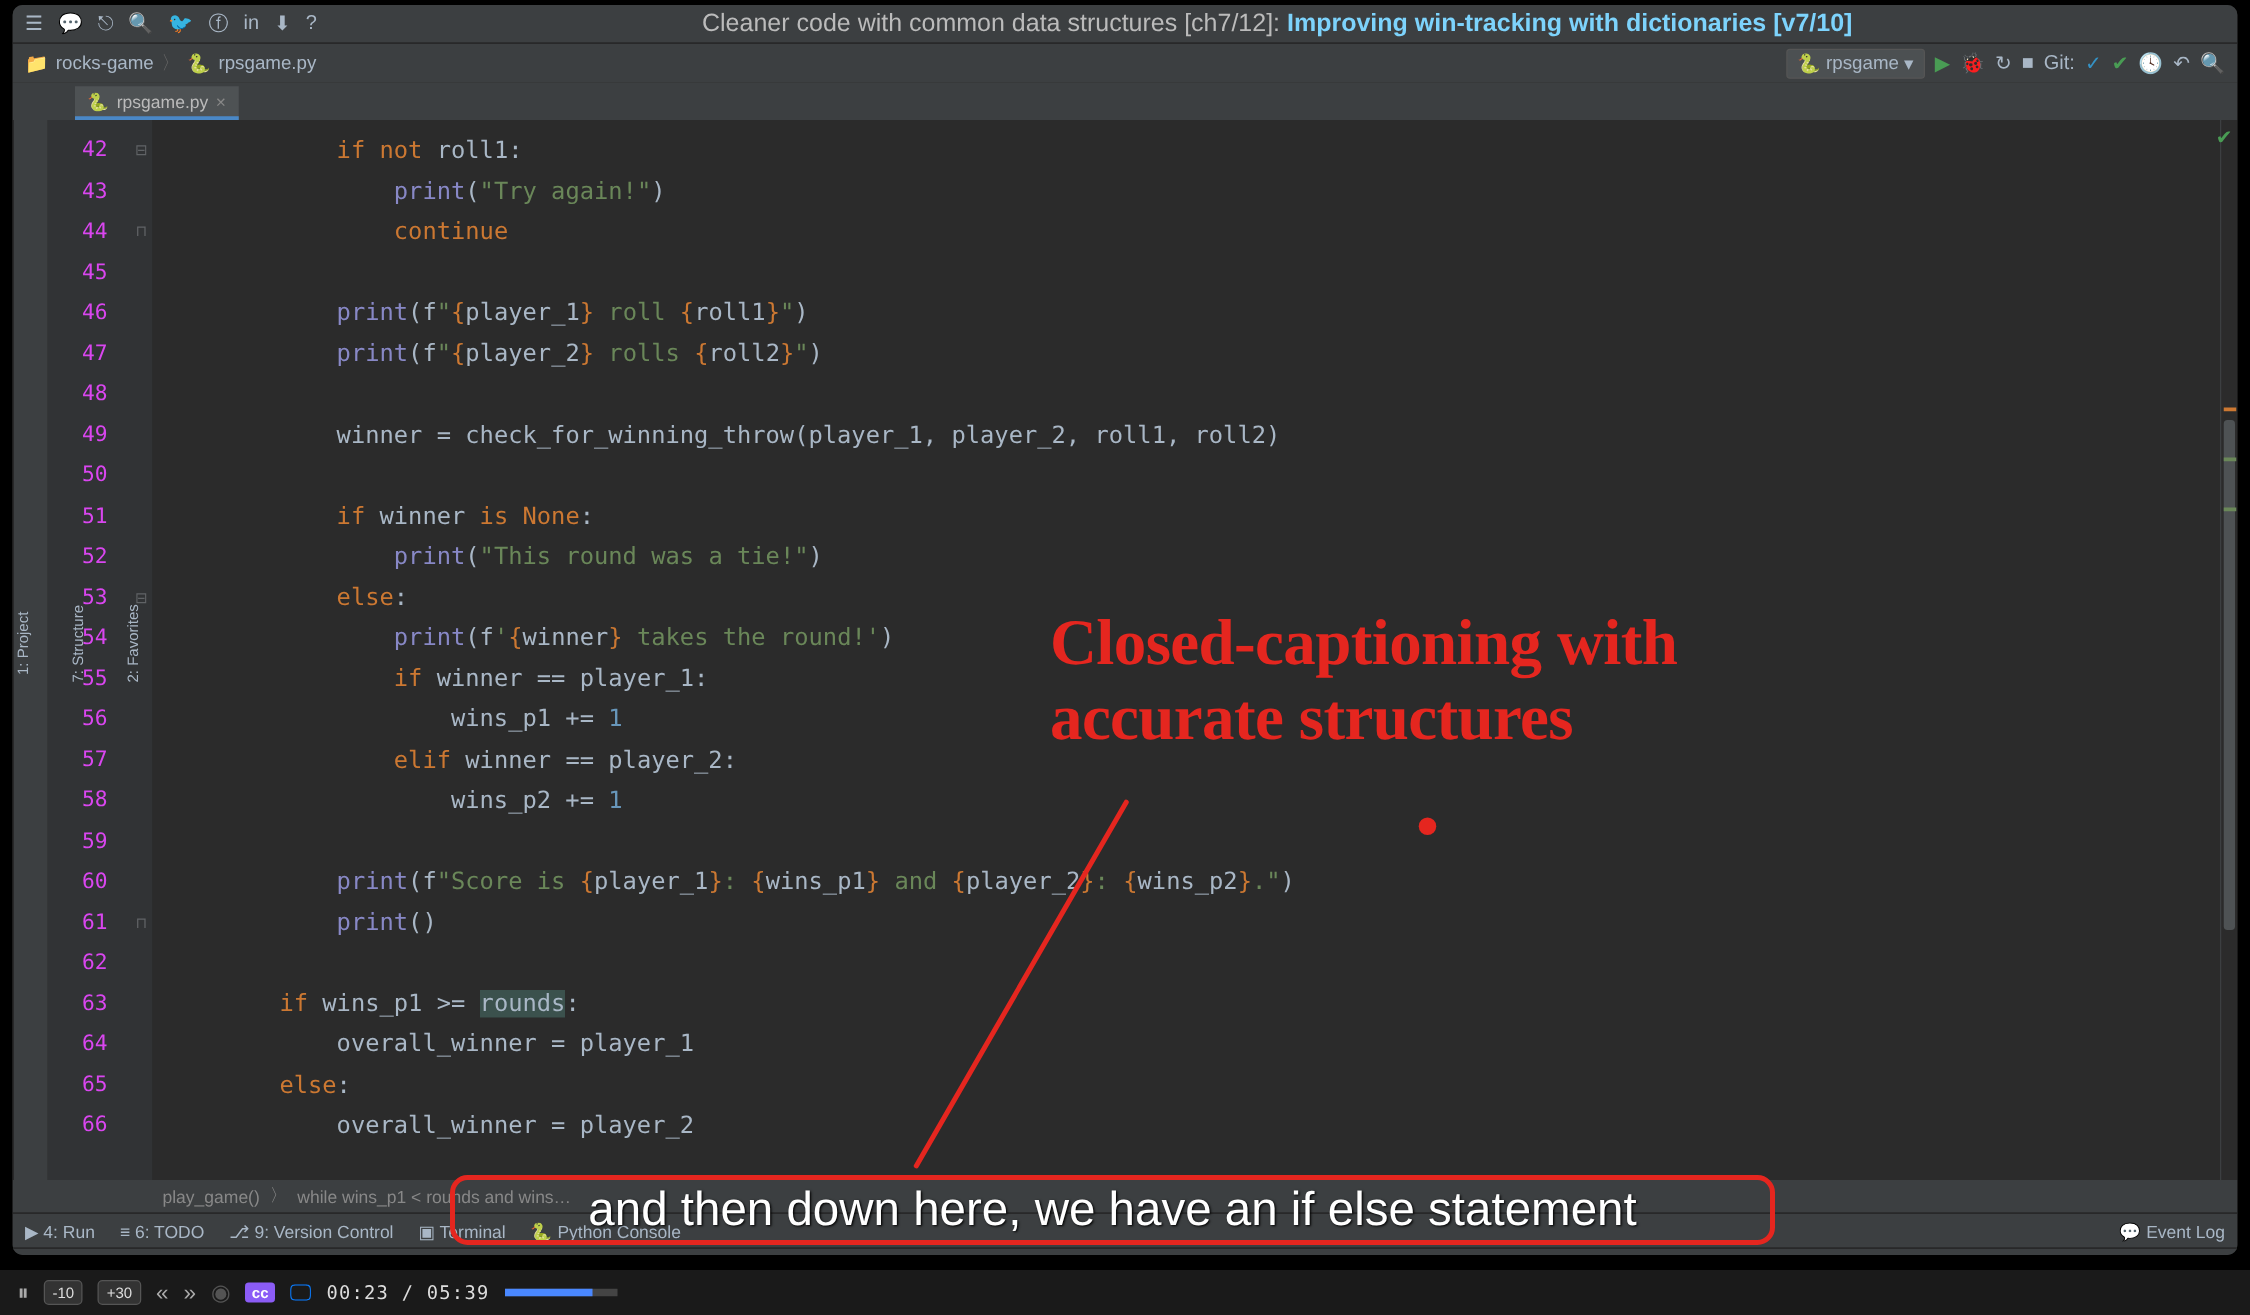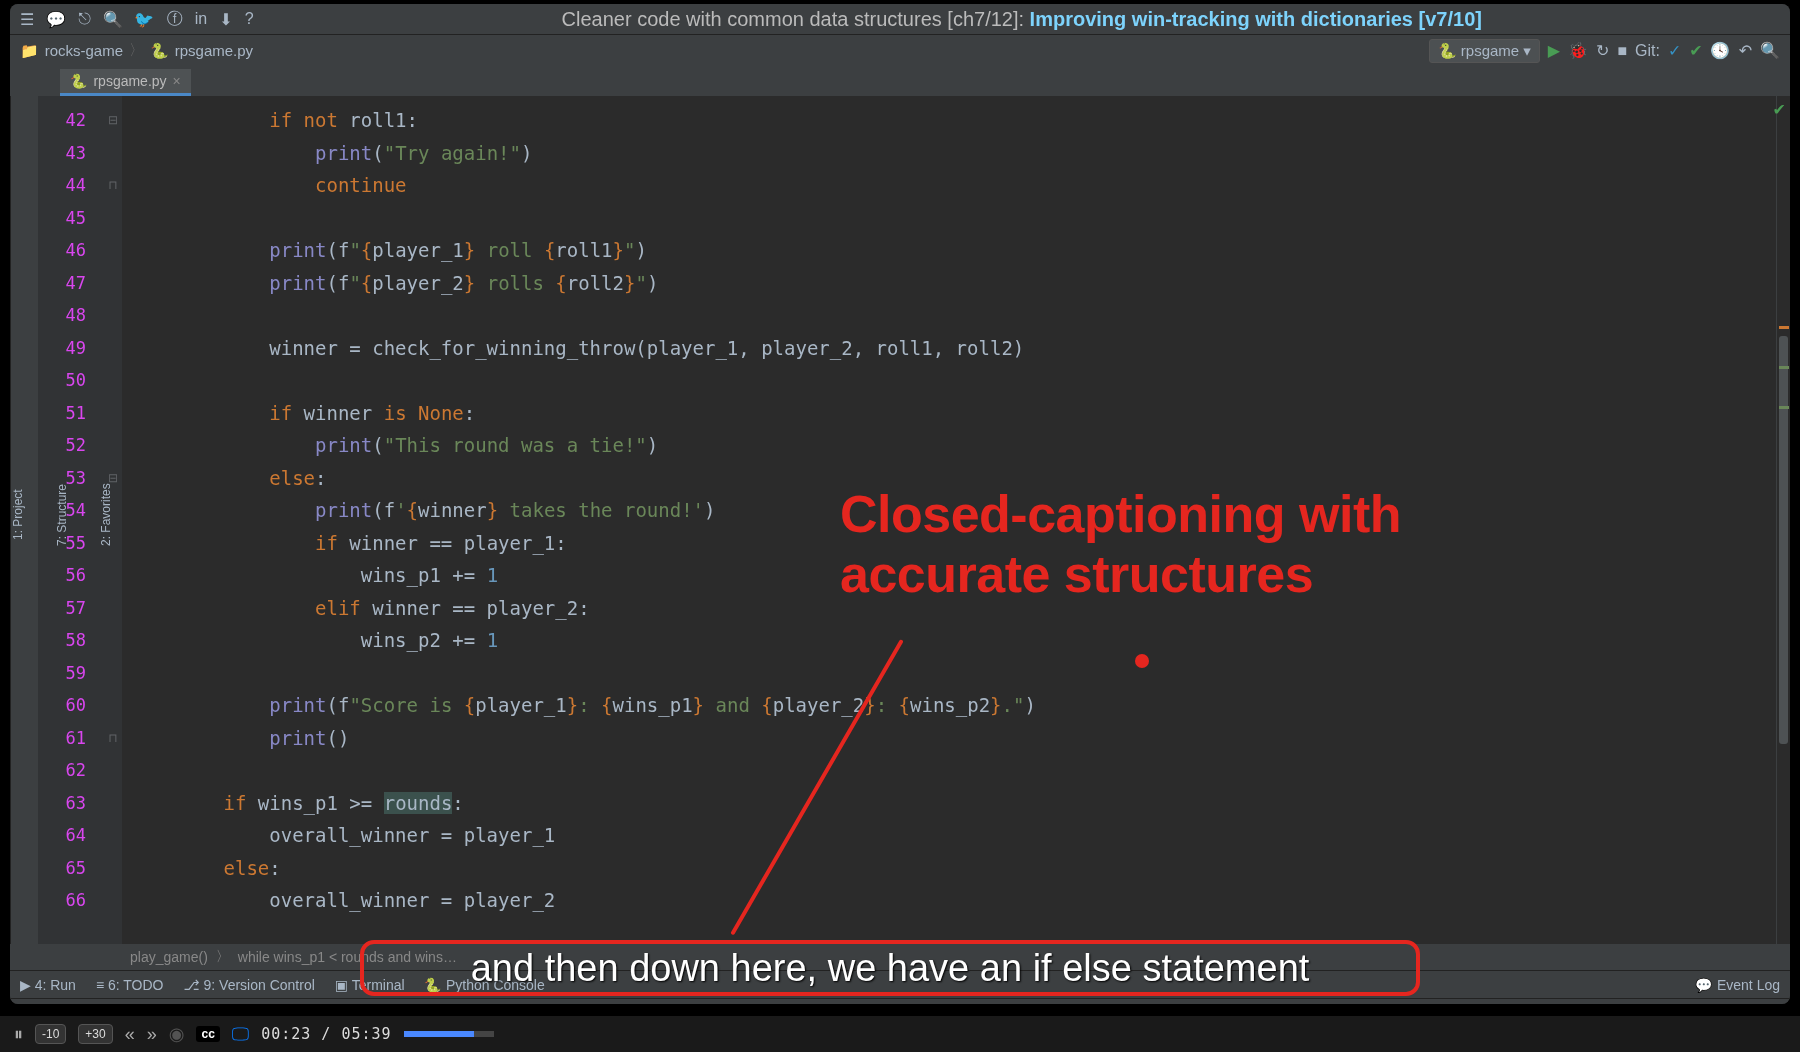--- a/index.html
+++ b/index.html
@@ -213,20 +213,21 @@
 .annotation {
   position: absolute;
   top: 485px;
   left: 840px;
   color: #e5261f;
   font-size: 52px;
   font-weight: 800;
   line-height: 1.15;
   text-align: left;
   letter-spacing: -0.5px;
+  font-family: Liberation Serif, serif;
 }
 .annotation-line {
   position: absolute;
   top: 640px;
   left: 900px;
   width: 4px;
   height: 340px;
   background: #e5261f;
   transform: rotate(30deg);
   transform-origin: top center;
@@ -273,21 +274,21 @@
 .vc-btn { 
   background: #333; 
   border: 1px solid #555; 
   border-radius: 4px; 
   padding: 2px 6px; 
   font-size: 12px; 
   color: #ddd;
   cursor: pointer;
 }
 .vc-icon { font-size: 18px; color: #aaa; cursor: pointer; }
-.vc-cc { background: #000000; color: #fff; padding: 1px 5px; border-radius: 3px; font-size: 12px; font-weight: bold; }
+.vc-cc { background: #8b5cf6; color: #fff; padding: 1px 5px; border-radius: 3px; font-size: 12px; font-weight: bold; }
 .vc-monitor { color: #0a7cff; font-size: 18px; }
 .vc-time { font-family: monospace; font-size: 15px; letter-spacing: 1px; }
 .vc-progress {
   width: 90px; height: 6px;
   background: #444;
   position: relative;
 }
 .vc-progress-fill {
   position: absolute; left: 0; top: 0; bottom: 0;
   width: 78%;

